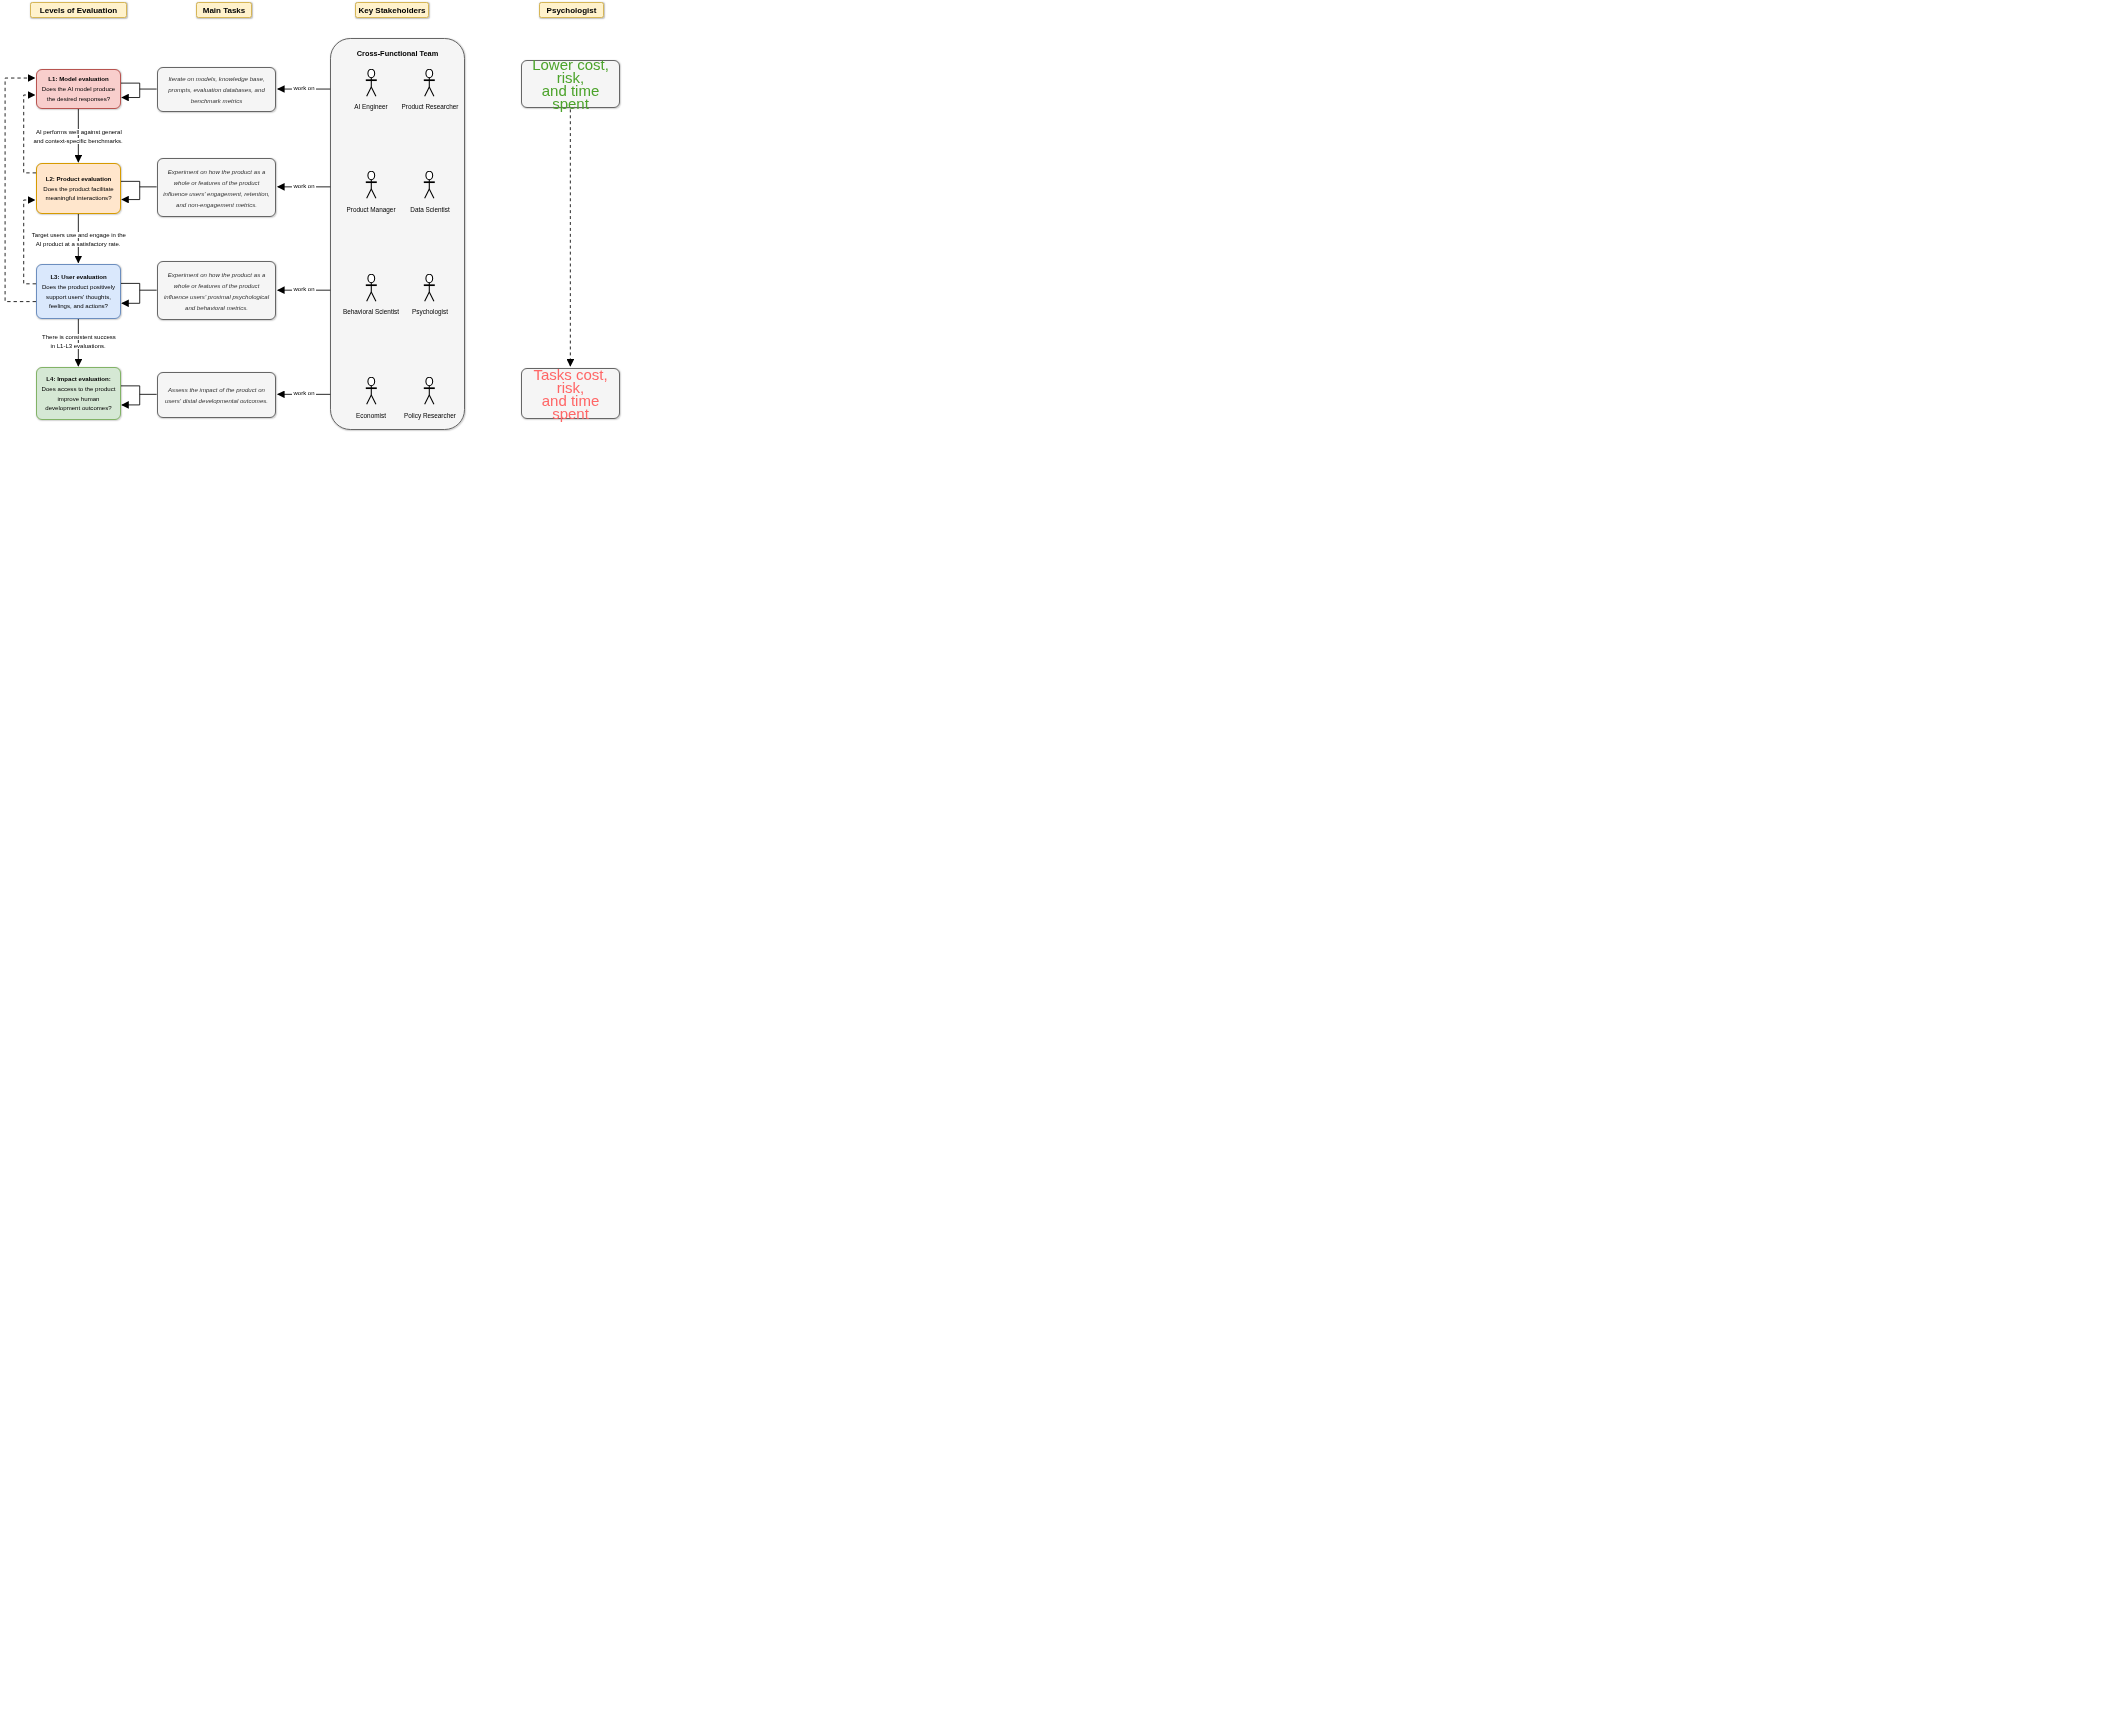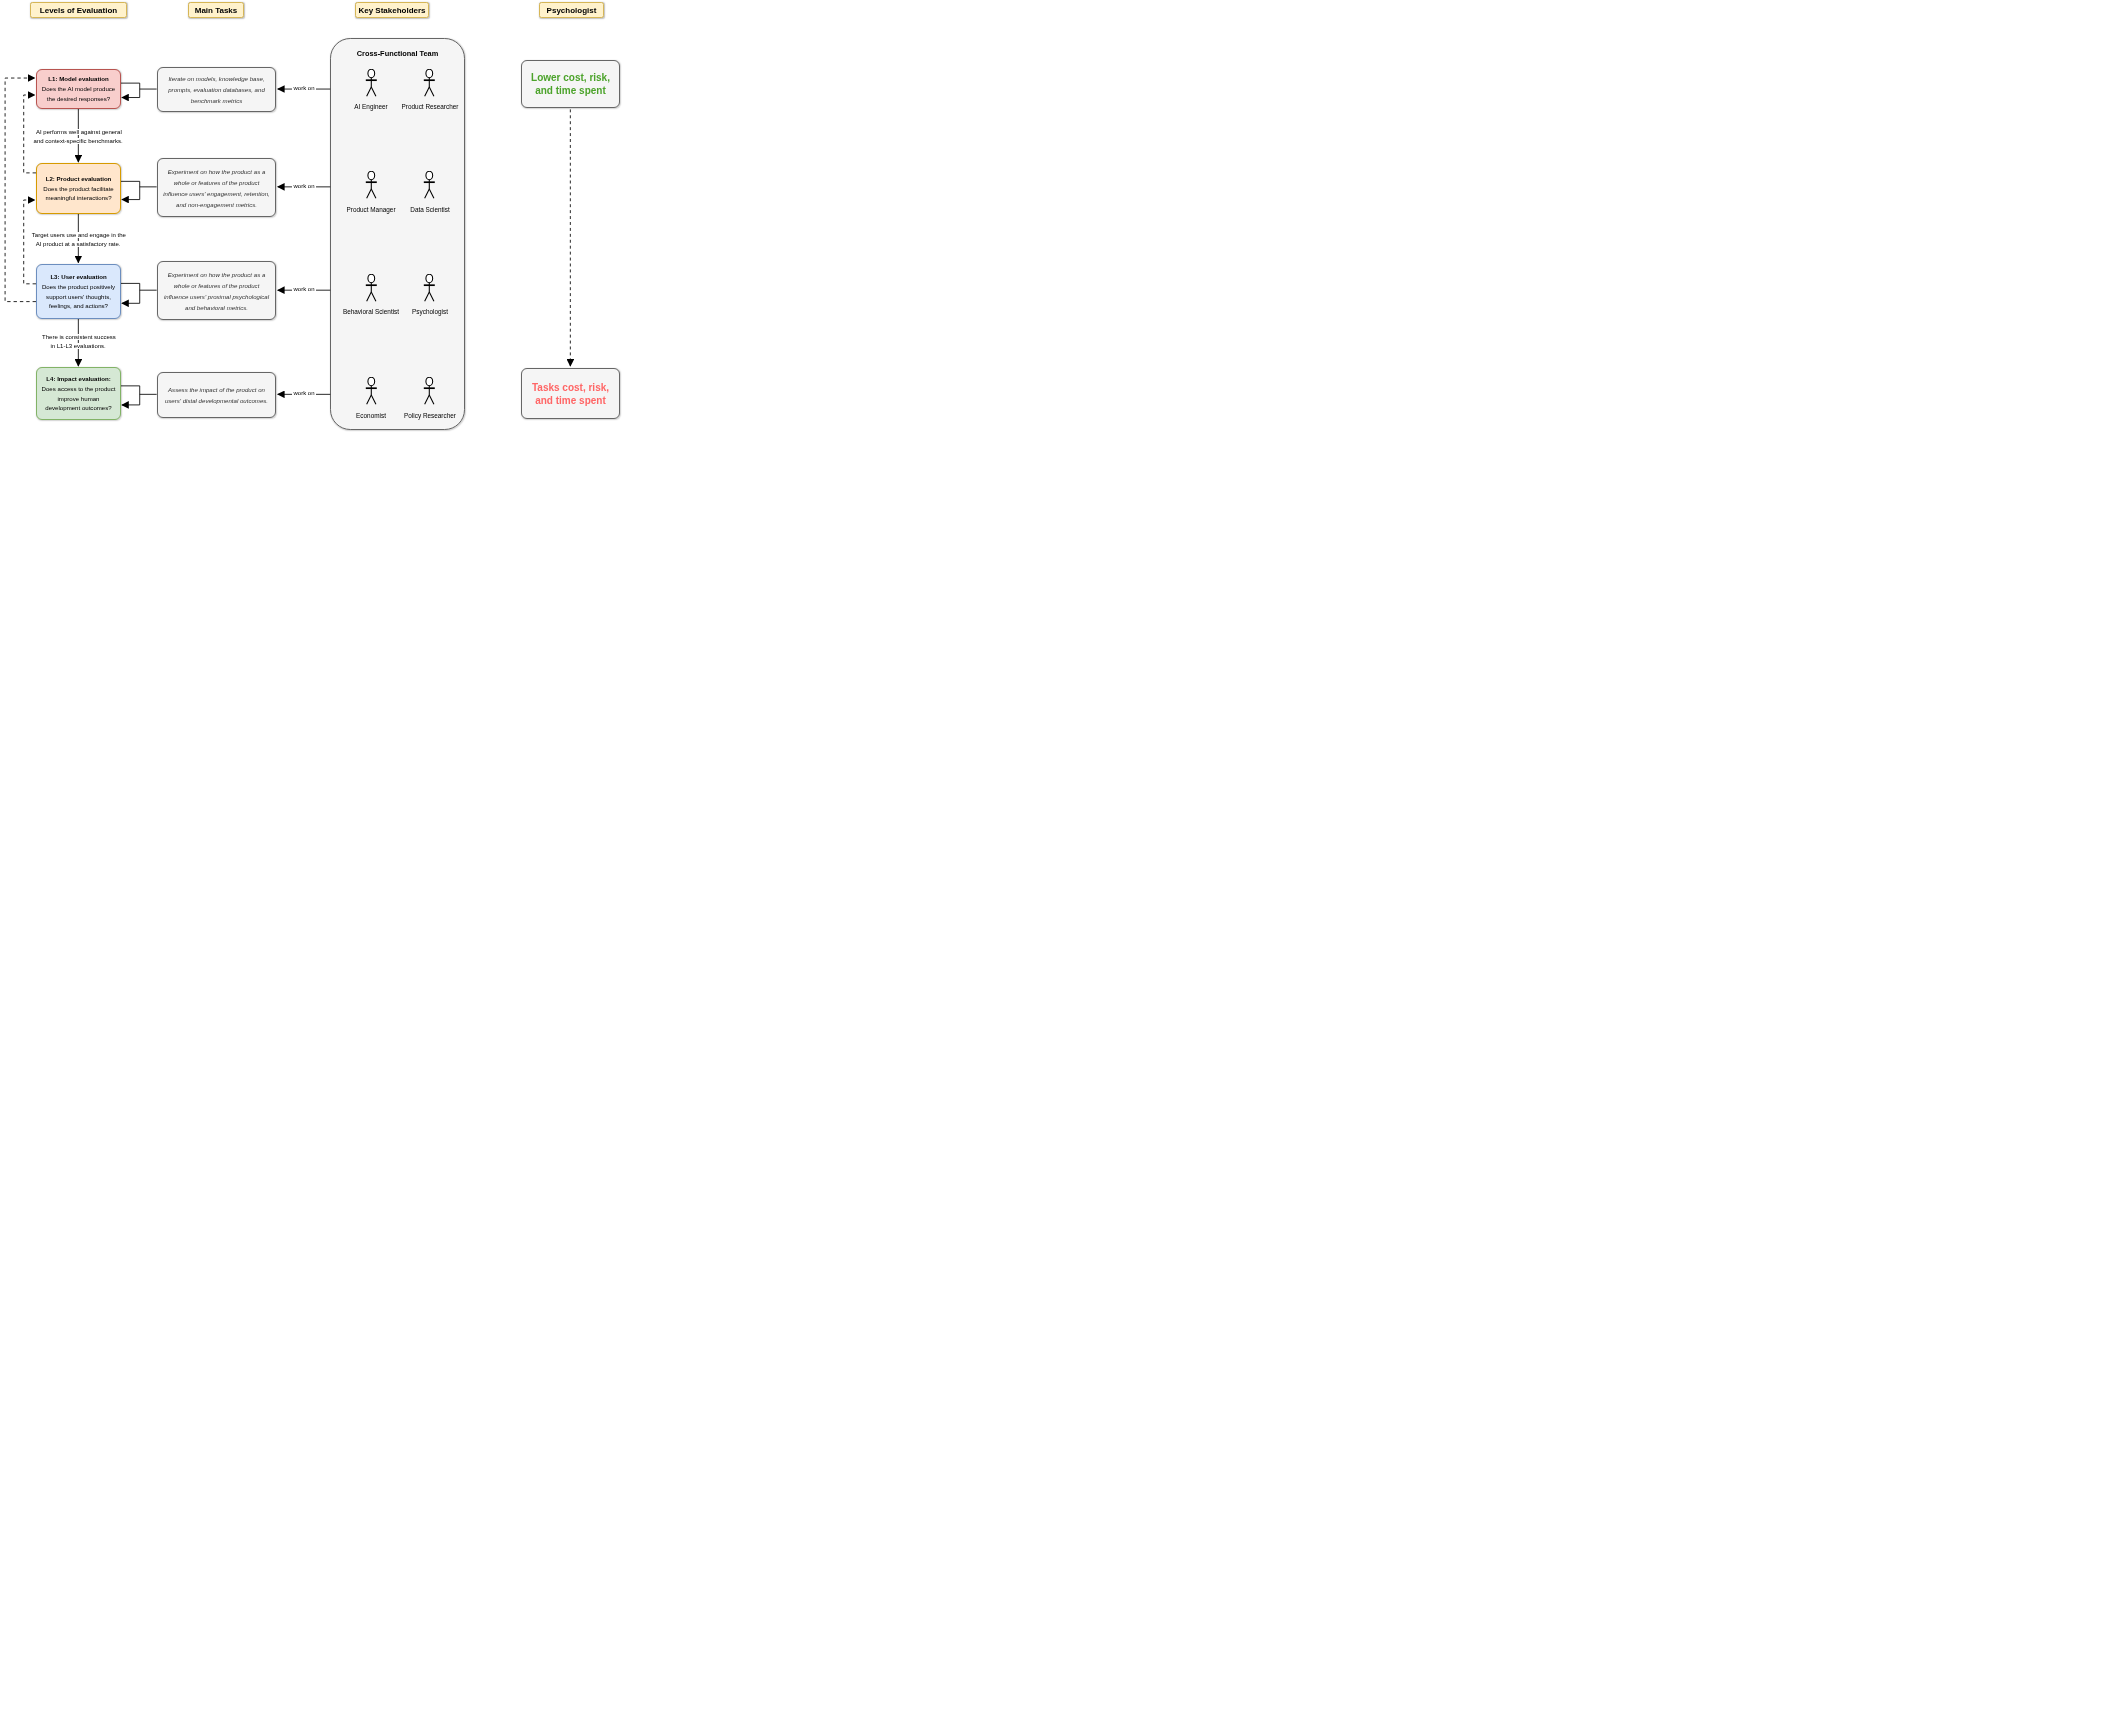--- a/index.html
+++ b/index.html
@@ -17,21 +17,21 @@
   .ml{white-space:pre-line;}
   .task{font-style:italic;color:#333333;font-size:6.1px;line-height:11px;padding:1.7px 4.2px;}
   .trans{position:absolute;text-align:center;font-size:6px;line-height:9px;z-index:3;}
   .trans span{background:#fff;padding:0 0.8px;}
   .workon{position:absolute;text-align:center;font-size:6px;z-index:3;}
   .workon span{background:#fff;padding:0 1.3px;}
   .member{position:absolute;width:64px;text-align:center;font-size:6.4px;z-index:3;}
   .fig{position:absolute;z-index:3;}
   .teamTitle{position:absolute;width:135px;left:330px;top:49px;text-align:center;
              font-weight:bold;font-size:7.4px;z-index:3;}
-  .impl{font-size:10px;line-height:13px;font-weight:bold;}
+  .impl{font-size:15px;line-height:13px;font-weight:normal;}
   .impl-pos{color:#4CA32B;}
   .impl-neg{color:#FF6666;}
   #connectors{position:absolute;left:0;top:0;z-index:2;pointer-events:none;}
   .txt{z-index:3;}
 </style>
 </head>
 <body>
 
 <div id="canvas">
 
@@ -64,21 +64,21 @@
     <path d="M85,712 H12 V184 H82" stroke="#000" stroke-width="2" fill="none" stroke-dasharray="8 7" marker-end="url(#arr)"></path>
     <path d="M85,408 H56 V224 H82" stroke="#000" stroke-width="2" fill="none" stroke-dasharray="8 7" marker-end="url(#arr)"></path>
     <path d="M85,670 H56 V472 H82" stroke="#000" stroke-width="2" fill="none" stroke-dasharray="8 7" marker-end="url(#arr)"></path>
 
     <path d="M1347,258 V864" stroke="#000" stroke-width="2" fill="none" stroke-dasharray="7 7" marker-end="url(#arr)"></path>
   </svg>
 
   <div class="hdr" style="left:30px;top:2.1px;width:97px;height:16px;text-align:center;">
       <span>Levels of Evaluation</span>
     </div>
-  <div class="hdr" style="left:188px;top:2.1px;width:56px;height:16px;">
+  <div class="hdr" style="left:196px;top:2.1px;width:56px;height:16px;">
       <span>Main Tasks</span>
     </div>
   <div class="hdr" style="left:355px;top:2.1px;width:74px;height:16px;">
       <span>Key Stakeholders</span>
     </div>
   <div class="hdr" style="left:539px;top:2.1px;width:65px;height:16px;">
       <span>Psychologist</span>
     </div>
 
   <div class="box lvl txt" style="left:36px;top:69px;width:85px;height:40px;background:#F8CECC;border-color:#B85450;">

